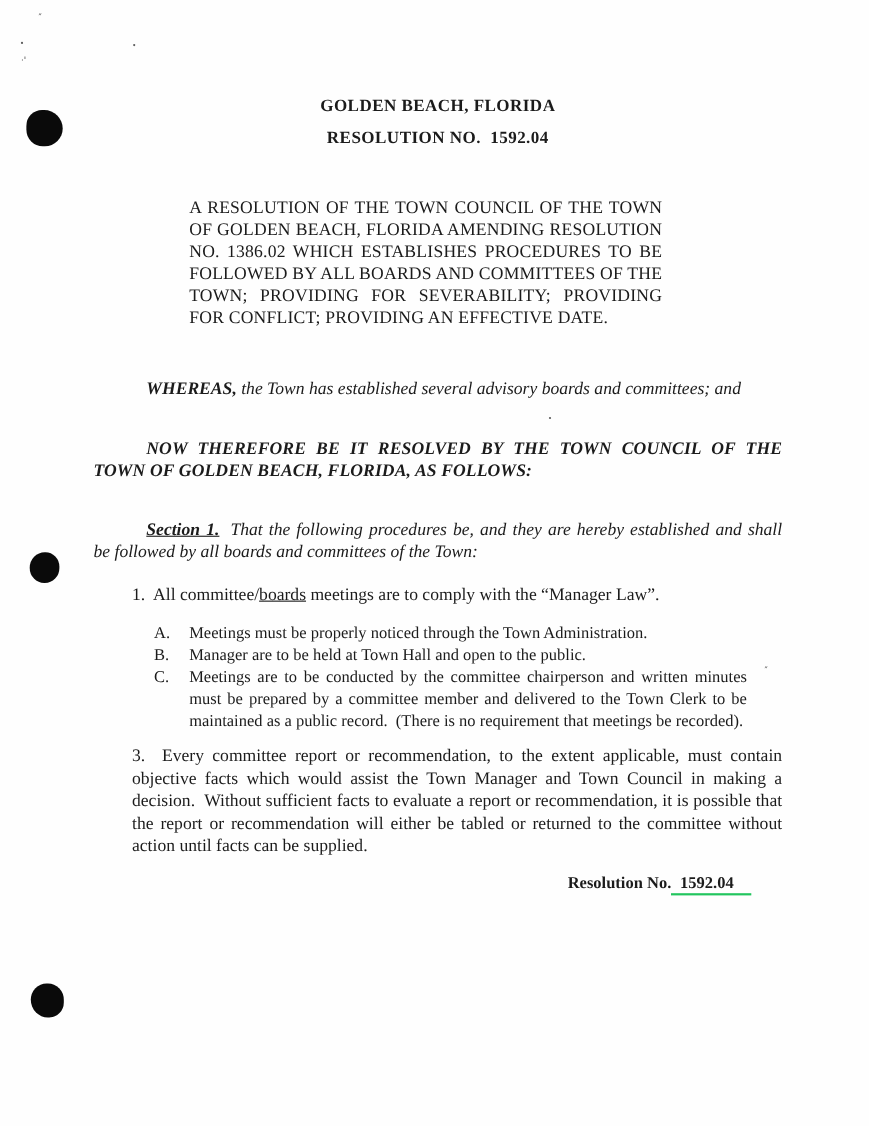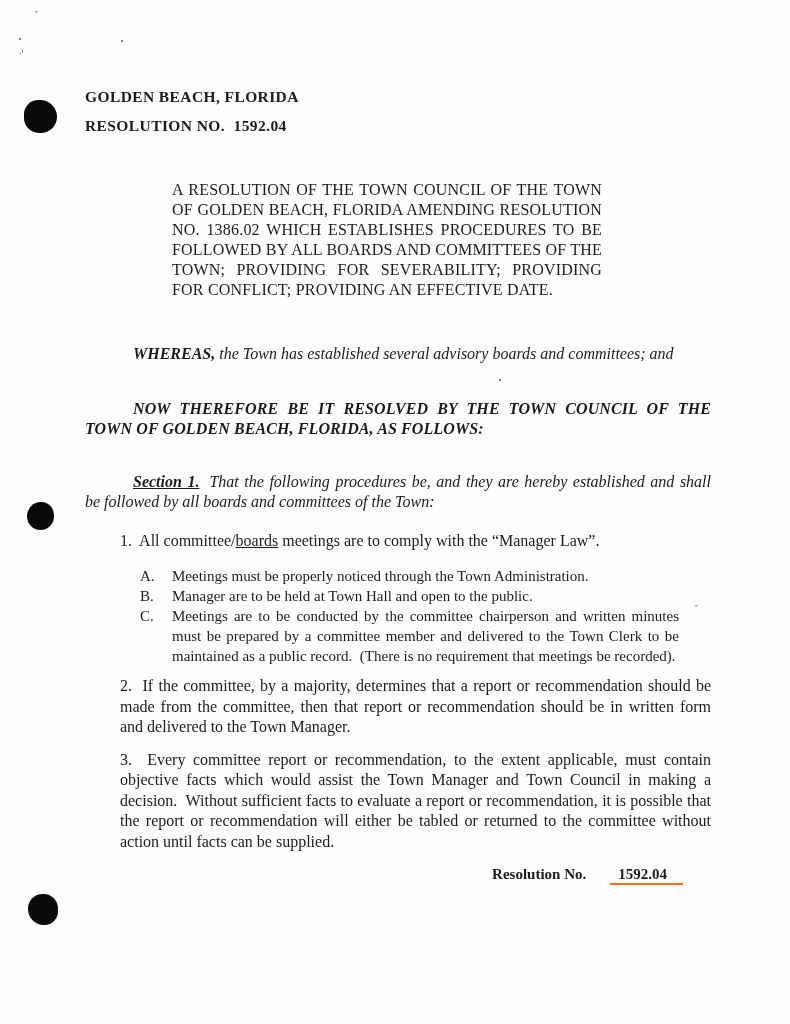--- a/index.html
+++ b/index.html
@@ -11,21 +11,21 @@
     font-family:"Liberation Serif","DejaVu Serif",serif;
     color:#1b1b1b;
     overflow:hidden;
   }
   .content{
     position:absolute;
     left:85px;top:0;
     width:626px;
     padding-top:88px;
   }
-  .center{}
+  .center{text-align:center;}
   .bold{font-weight:bold;}
   h1,h2{margin:0;font-size:15.5px;letter-spacing:.4px;}
   h2{margin-top:11px;}
   p{margin:0;font-size:16px;line-height:20.5px;}
   .preamble{
     margin-top:45px;
     margin-left:87px;
     width:430px;
     text-align:justify;
     letter-spacing:.2px;
@@ -48,23 +48,22 @@
   .subitem .letter{flex:0 0 32px;}
   .subitem .sub-text{flex:1;text-align:justify;}
   .footer{
     margin-top:12px;
     text-align:right;
     margin-right:28px;
     font-size:15px;
     font-weight:bold;
   }
   .footer-value{
-    border-bottom:2px solid #f97316;
+    border-bottom:2px solid #22c55e;
     padding:0 16px 1px 8px;
-    margin-left:24px;
   }
   .hole{
     position:absolute;
     background:#0a0a0a;
     border-radius:50%;
   }
   .hole-1{left:24px;top:100px;width:33px;height:33px;border-radius:46% 54% 52% 48%;}
   .hole-2{left:27px;top:502px;width:27px;height:28px;border-radius:52% 48% 50% 50%;}
   .hole-3{left:28px;top:894px;width:30px;height:31px;border-radius:50% 50% 46% 54%;}
   .speck{position:absolute;color:#4a4a4a;font-size:8px;line-height:8px;font-family:"DejaVu Sans",sans-serif;}
@@ -110,20 +109,19 @@
       <div class="subitem">
         <span class="letter">B.</span>
         <span class="sub-text">Manager are to be held at Town Hall and open to the public.</span>
       </div>
       <div class="subitem">
         <span class="letter">C.</span>
         <span class="sub-text">Meetings are to be conducted by the committee chairperson and written minutes must be prepared by a committee member and delivered to the Town Clerk to be maintained as a public record.&nbsp; (There is no requirement that meetings be recorded).</span>
       </div>
     </div>
 
-    <p class="para item item-2">2.&nbsp; If the committee, by a majority, determines that a report or recommendation should be made from the committee, then that report or recommendation should be in written form and delivered to the Town Manager.</p>
 
     <p class="para item item-3">3.&nbsp; Every committee report or recommendation, to the extent applicable, must contain objective facts which would assist the Town Manager and Town Council in making a decision.&nbsp; Without sufficient facts to evaluate a report or recommendation, it is possible that the report or recommendation will either be tabled or returned to the committee without action until facts can be supplied.</p>
 
     <p class="footer"><span>Resolution No.</span><span class="footer-value">1592.04</span></p>
 
   </div>
 </div>
 
 </body></html>

